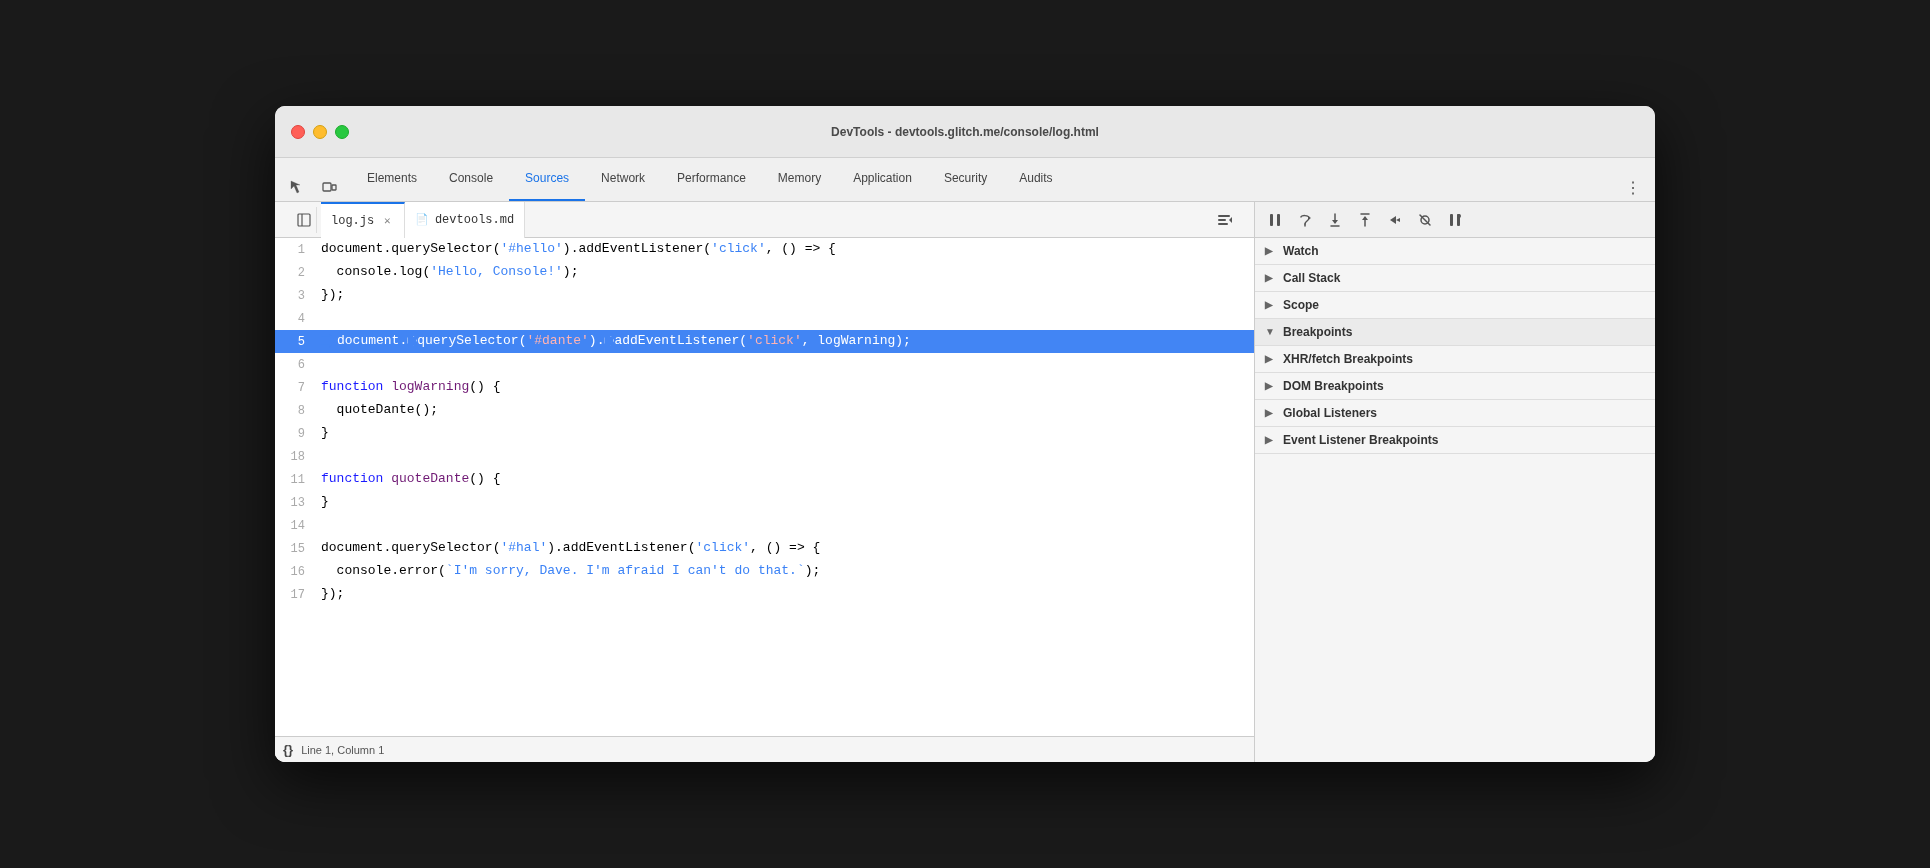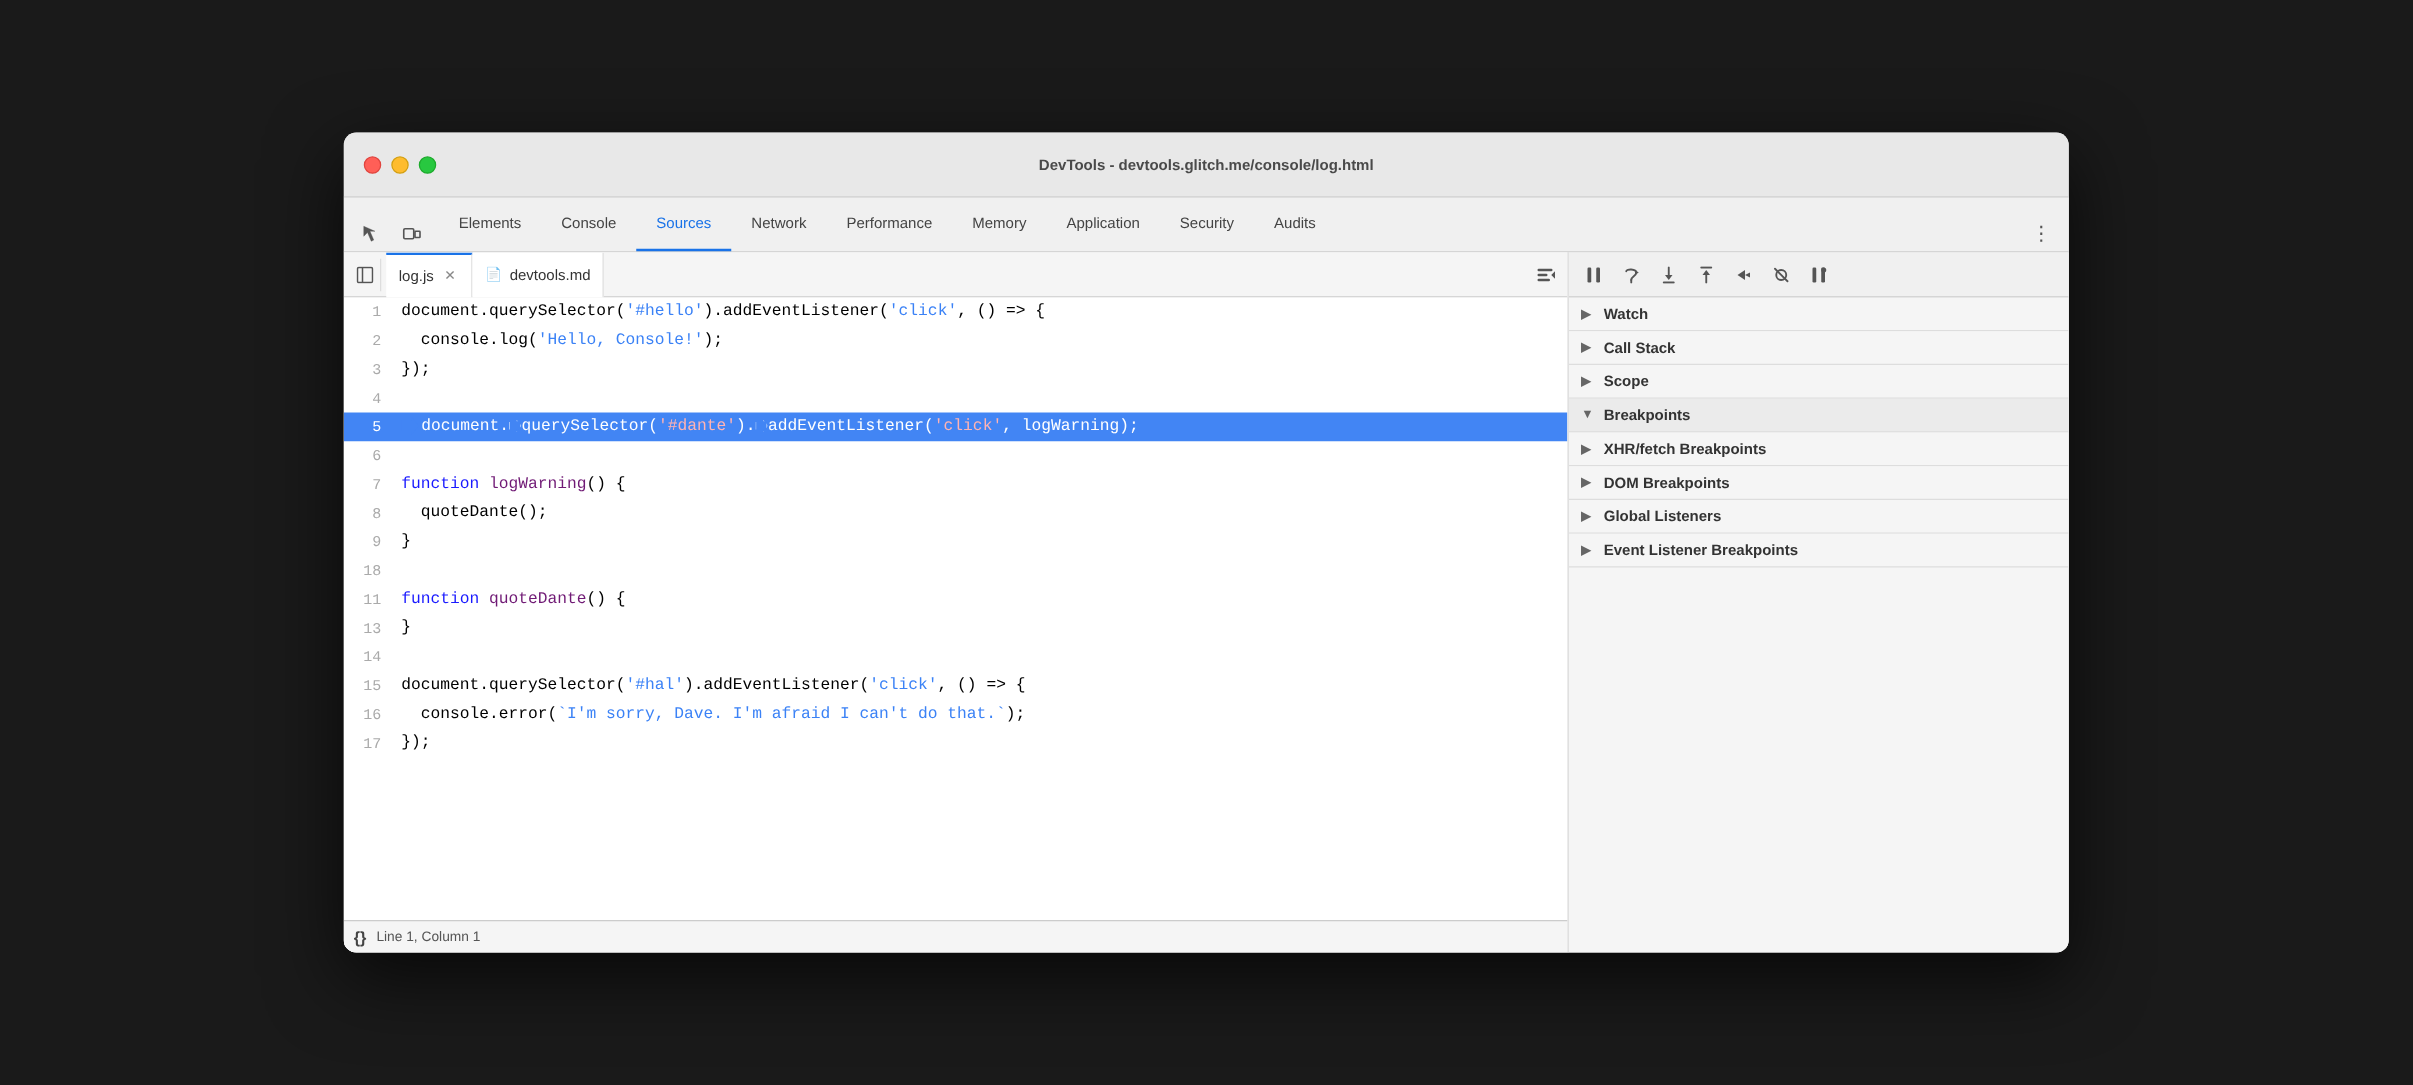--- a/index.html
+++ b/index.html
@@ -127,21 +127,22 @@
       background: #fff;
       overflow: hidden;
     }
     
     .file-tabs-bar {
       display: flex;
       align-items: center;
       background: #f5f5f5;
       border-bottom: 1px solid #ccc;
       height: 36px;
-      padding: 0 4px;
+      padding: 0 16px;
+      font-family: Liberation Mono, monospace;
     }
     .panel-icon-btn {
       width: 26px;
       height: 26px;
       display: flex;
       align-items: center;
       justify-content: center;
       cursor: pointer;
       color: #555;
       font-size: 12px;

